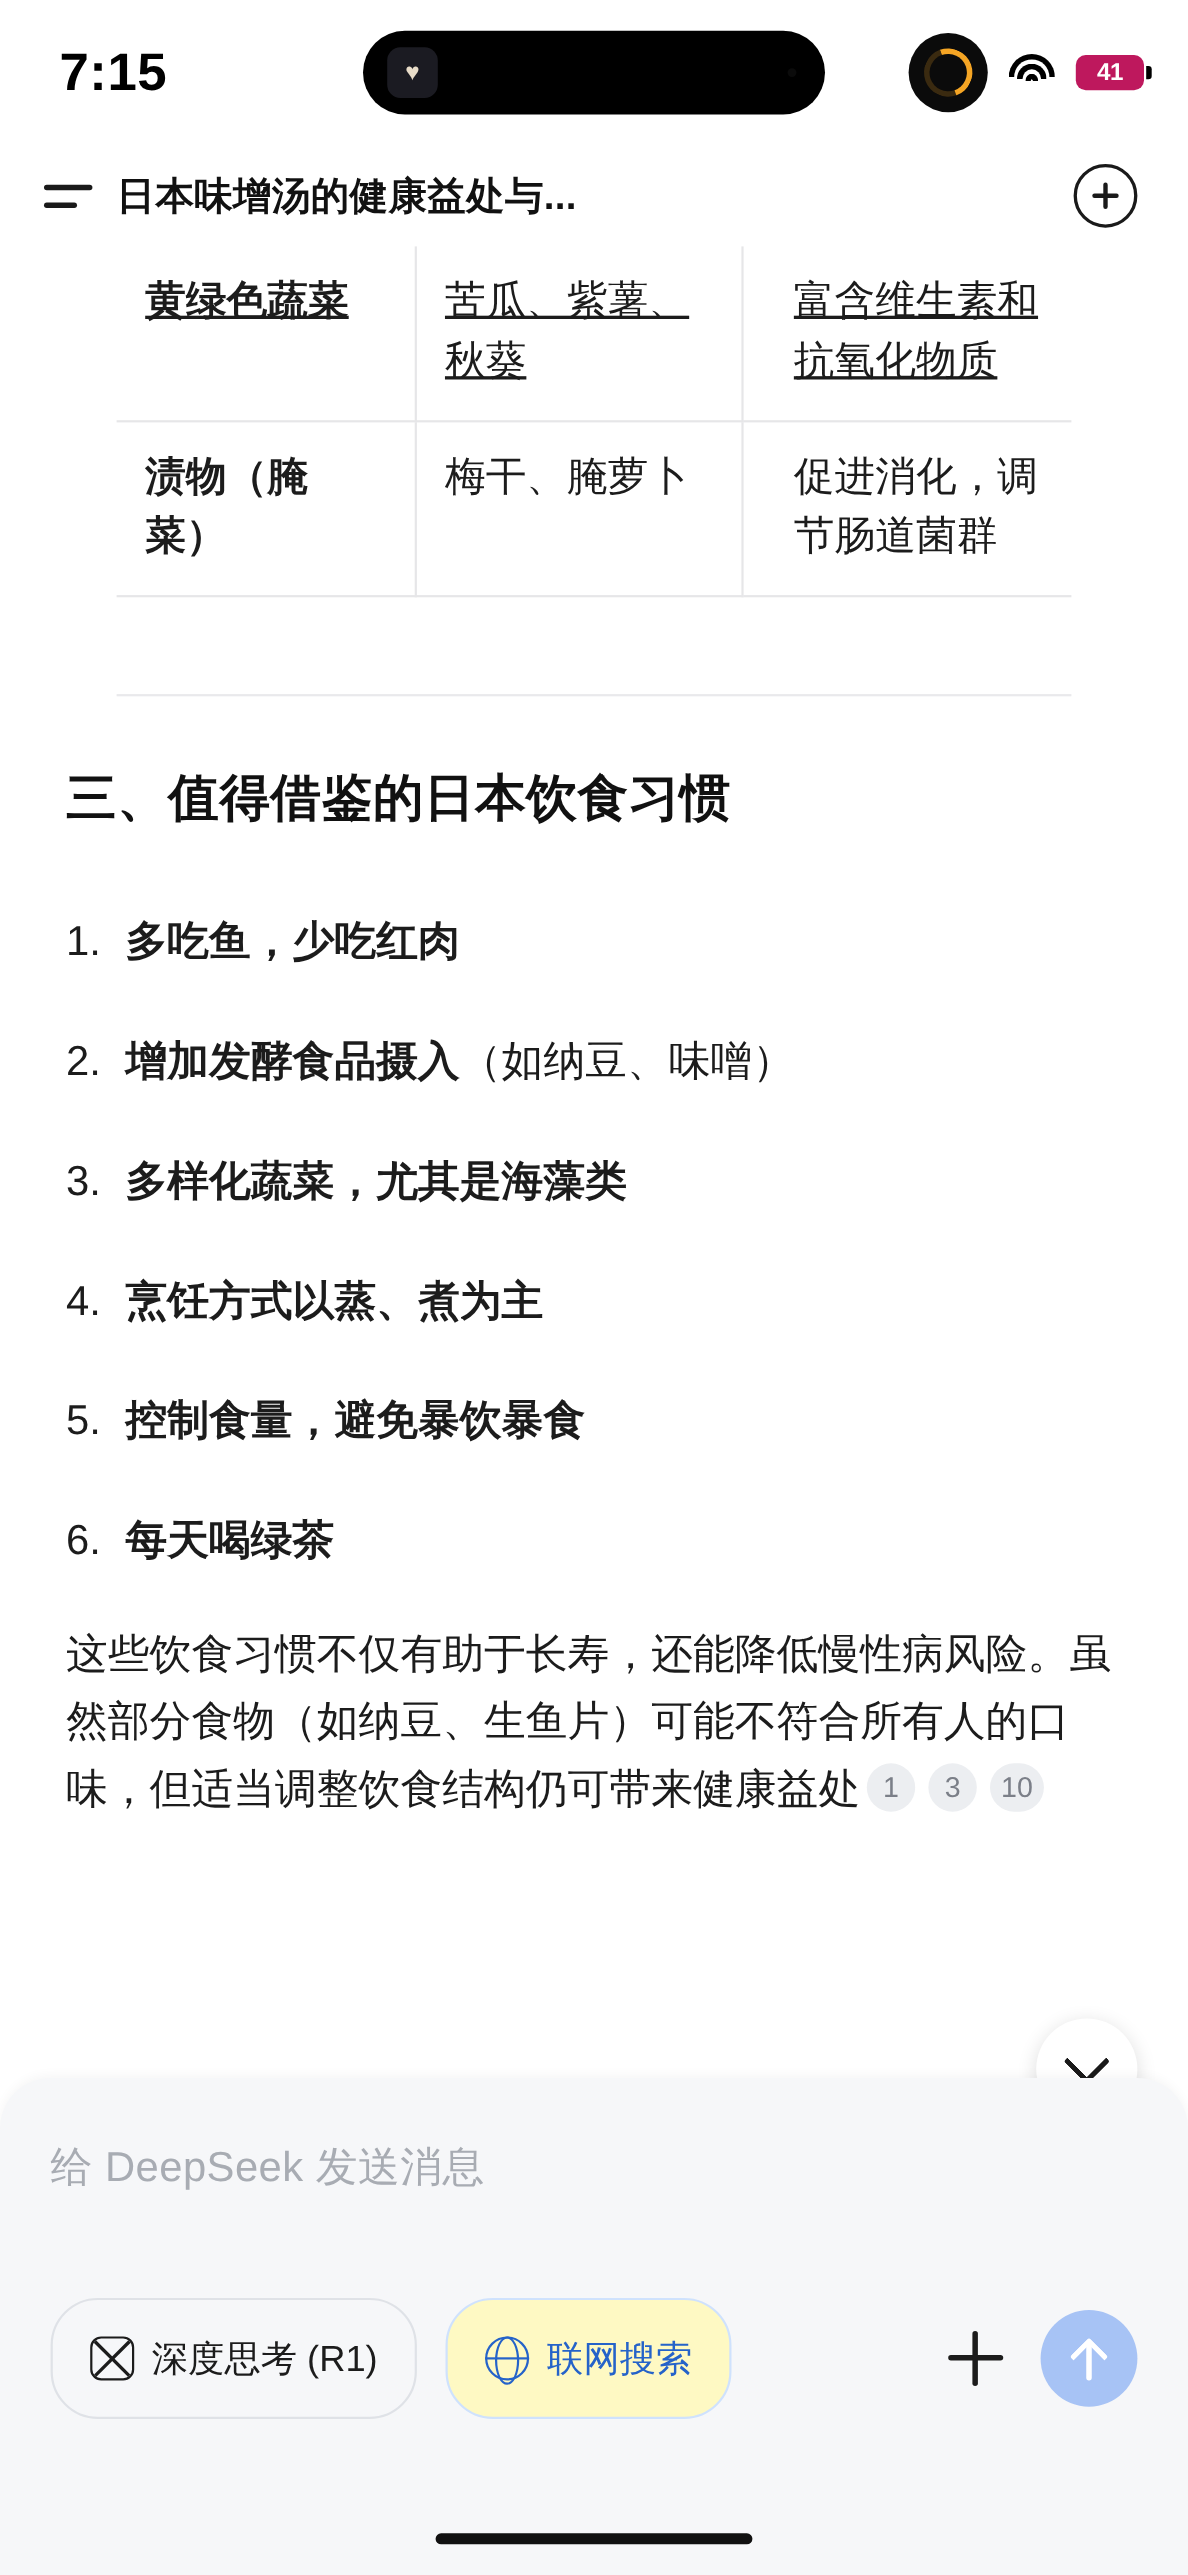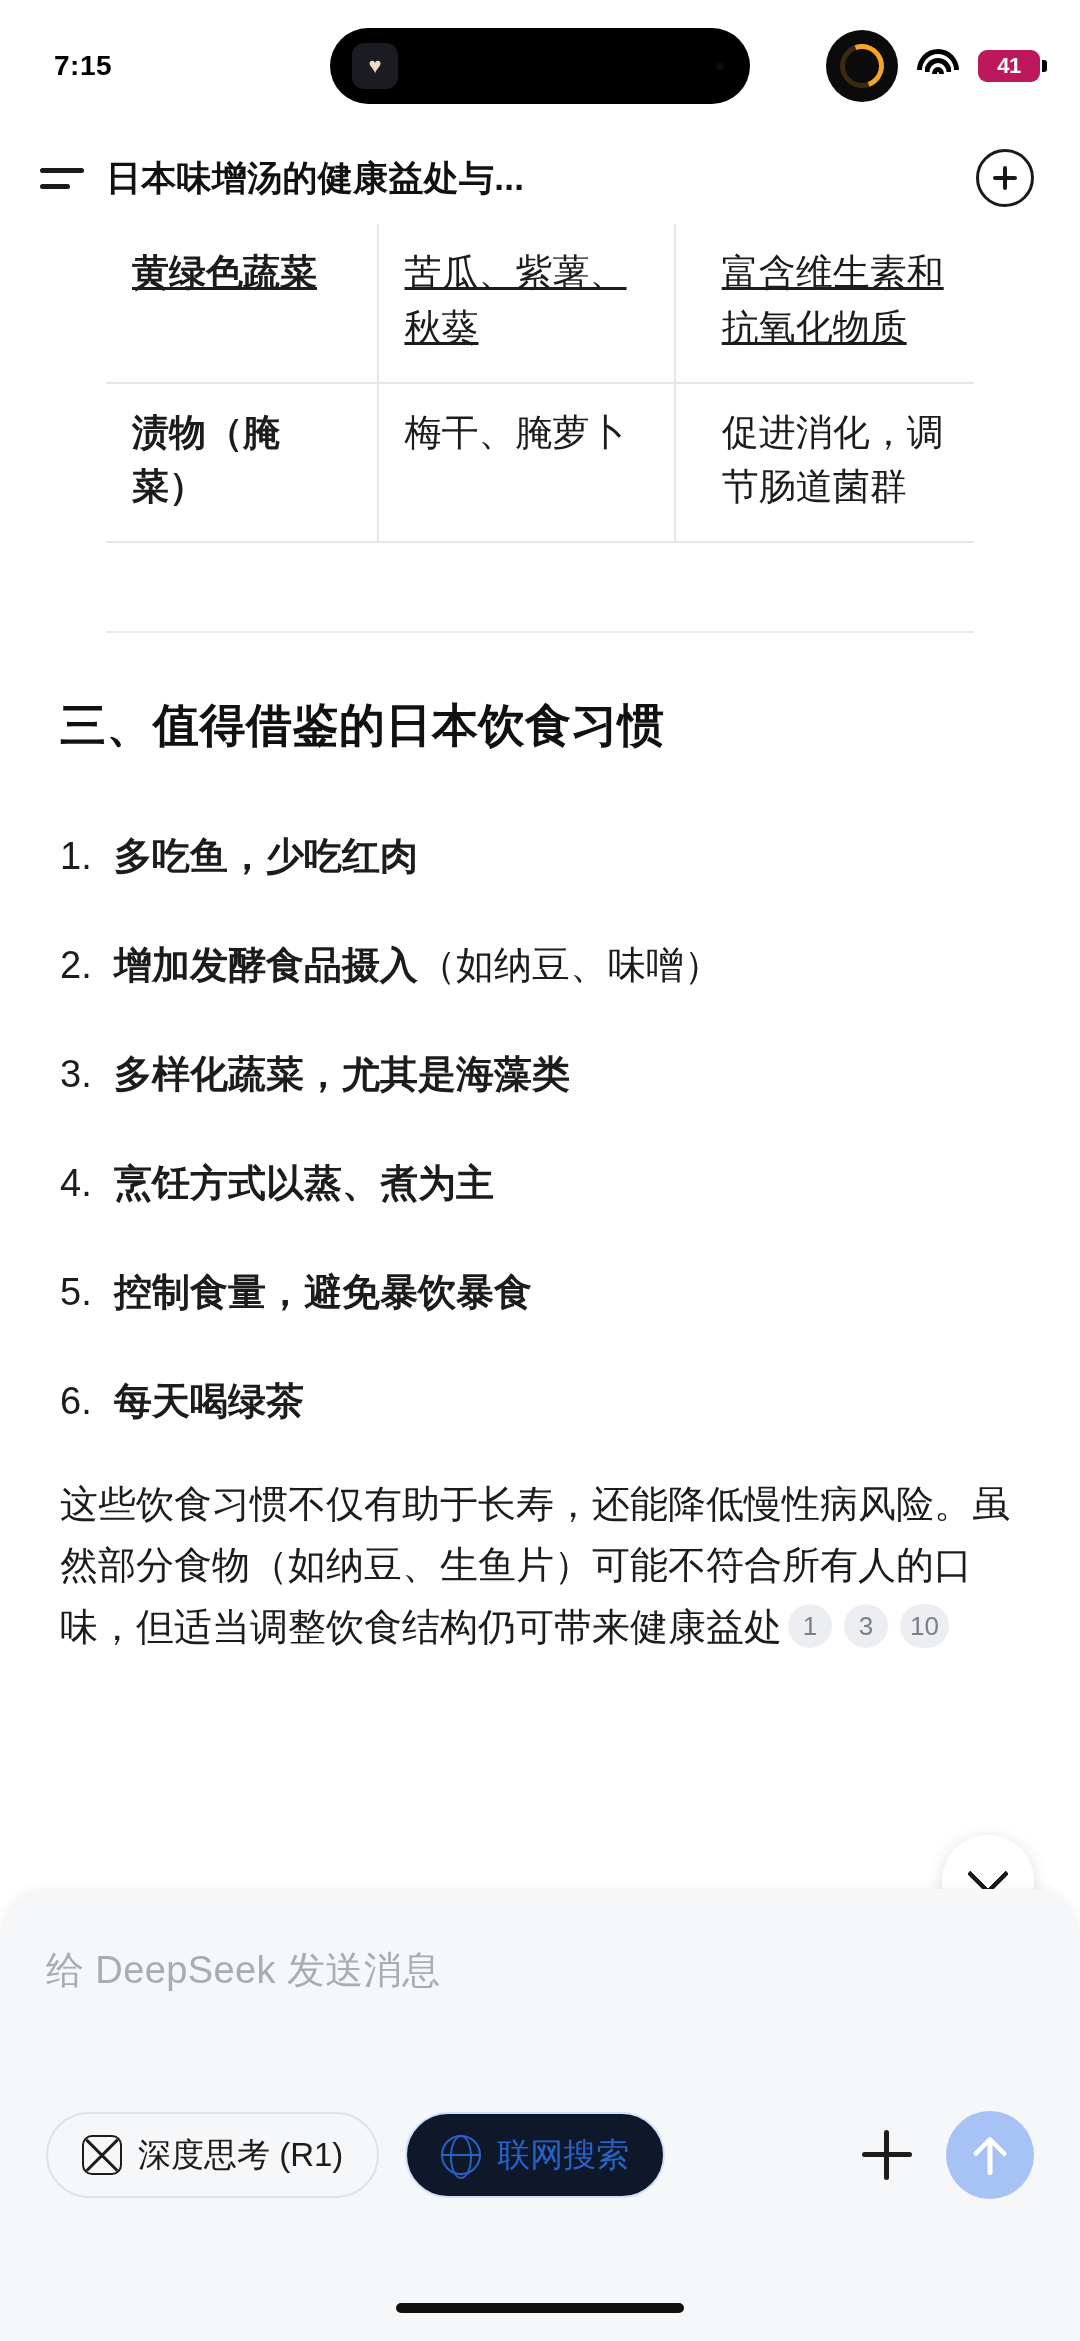--- a/index.html
+++ b/index.html
@@ -14,21 +14,21 @@
 
   
   .status-bar {
     position: relative;
     height: 132px;
     display: flex;
     align-items: center;
     padding: 0 54px;
   }
   .status-time {
-    font-size: 28px;
+    font-size: 48px;
     font-weight: 600;
     color: #000;
     letter-spacing: 0.5px;
     width: 170px;
   }
   .dynamic-island {
     position: absolute;
     left: 50%;
     transform: translateX(-50%);
     top: 28px;
@@ -287,31 +287,31 @@
     left: 46px; right: 46px;
     bottom: 142px;
     display: flex;
     align-items: center;
     gap: 26px;
   }
   .chip {
     display: flex;
     align-items: center;
     gap: 16px;
-    height: 86px;
+    height: 110px;
     padding: 0 34px;
     border-radius: 43px;
     border: 2px solid #dfe2e7;
     background: #f6f7f9;
     font-size: 33px;
     color: #1c1c1c;
     white-space: nowrap;
   }
   .chip.active {
-    background: #0f172a;
+    background: #fef9c3;
     border-color: #cfe2fd;
     color: #2563c9;
     font-family: Liberation Mono, monospace;
   }
   .chip .r1-icon {
     width: 40px; height: 40px;
     border-radius: 10px;
     border: 2.5px solid #1c1c1c;
     position: relative;
     transform: rotate(0deg);

